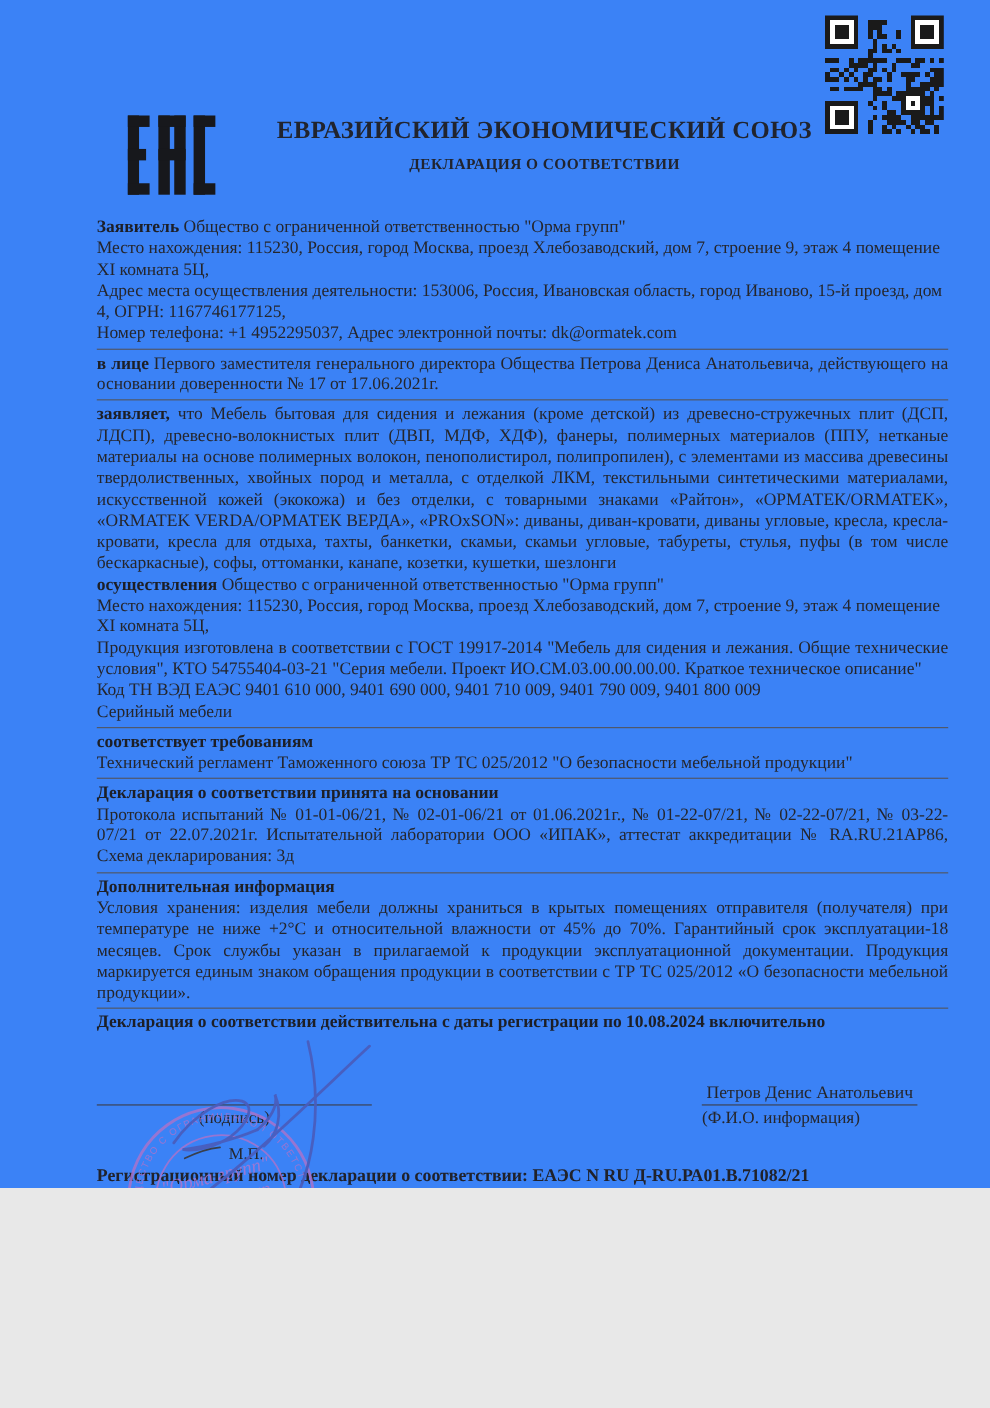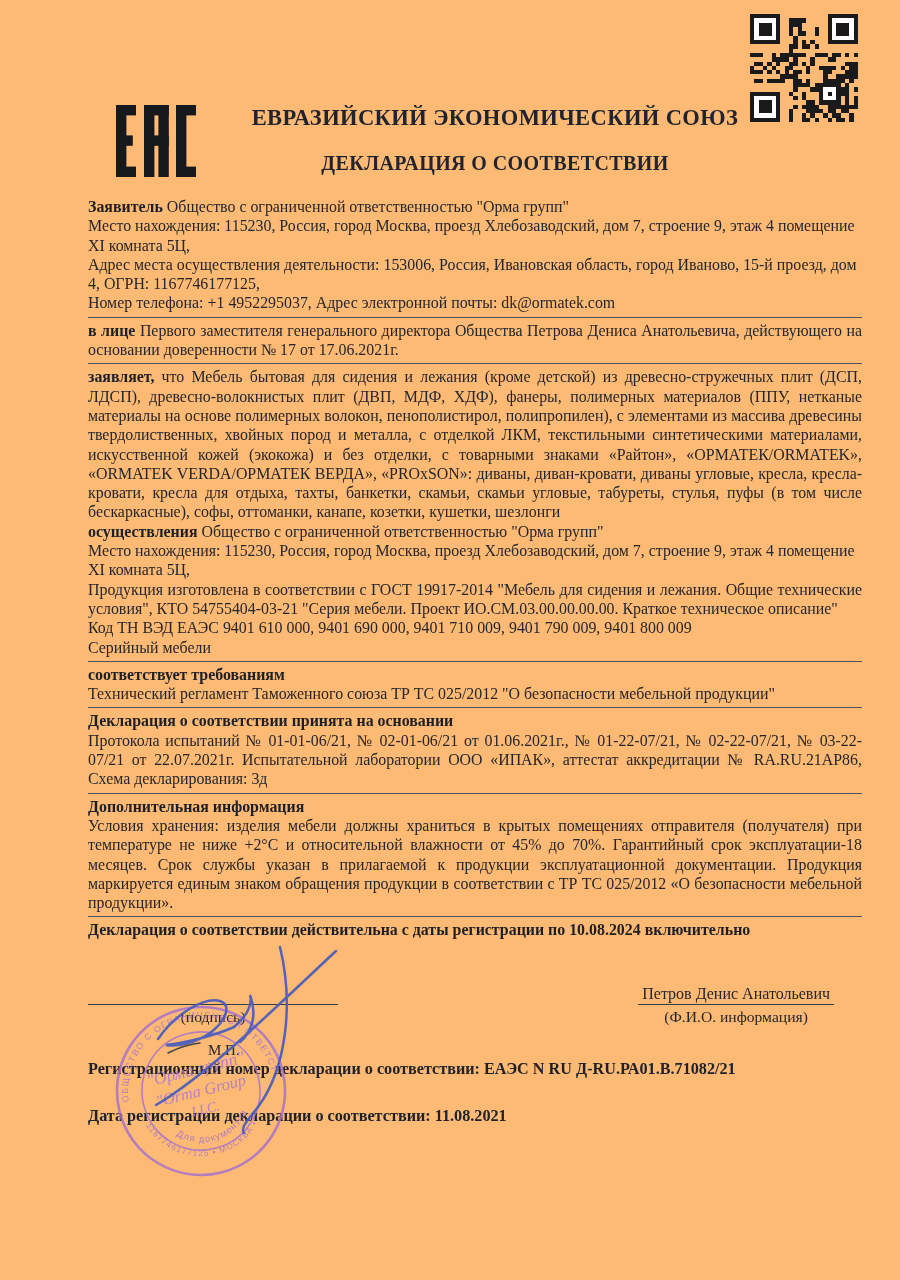--- a/index.html
+++ b/index.html
@@ -1,41 +1,41 @@
 <!DOCTYPE html>
 <html><head>
 <meta charset="utf-8">
 <style>
   html,body{margin:0;padding:0;background:#e8e8e8;}
   .page{
-    width:900px;height:1280px;position:relative;margin:0 auto;
-    background:#fdba74;overflow:hidden;
+    width:900px;height:1080px;position:relative;margin:0 auto;
+    background:#3b82f6;overflow:hidden;
     font-family:"Liberation Serif","DejaVu Serif",serif;
     color:#25262c;
   }
   
   .eac-logo{position:absolute;left:116px;top:99px;width:80px;height:84px;}
   .doc-title{position:absolute;left:205px;width:580px;top:103px;text-align:center;
     font-weight:bold;color:#21242e;}
   .doc-title .t1{font-size:22.5px;letter-spacing:.4px;line-height:30px;}
-  .doc-title .t2{font-size:20px;letter-spacing:.4px;line-height:30px;margin-top:15px;}
+  .doc-title .t2{font-size:14px;letter-spacing:.4px;line-height:30px;margin-top:3px;}
   .qr{position:absolute;left:750px;top:14px;width:108px;height:108px;}
   
   .content{position:absolute;left:88px;width:774px;top:197px;
     font-size:15.9px;line-height:19.3px;}
   .content p{margin:0;}
   .b{font-weight:bold;color:#1d1f26;}
   .just{text-align:justify;}
   .rule{border:none;border-top:1.4px solid #53545c;margin:4px 0 3px;}
   
   .sig-row{display:flex;align-items:flex-end;margin-top:44px;}
   .sig-left{width:250px;text-align:center;}
   .sig-line{border-top:1.7px solid #3c3d44;height:0;}
   .cap{font-size:15.6px;line-height:19px;margin-top:2px;}
-  .sig-right{margin-left:auto;margin-right:28px;text-align:center;}
+  .sig-right{margin-left:auto;margin-right:28px;}
   .sig-name{border-bottom:1.5px solid #3c3d44;padding:0 4px 1px;font-size:16px;}
   .mp{margin-left:120px;margin-top:15px;font-size:15px;width:60px;}
   .reg-line{margin-top:33px;font-weight:bold;font-size:16.2px;color:#20222b;}
   .reg-line.second{margin-top:27px;}
   
   .stamp{position:absolute;left:112px;top:1002px;width:178px;height:178px;opacity:.85;}
   .signature{position:absolute;left:128px;top:943px;width:232px;height:200px;}
 </style>
 </head>
 <body>

